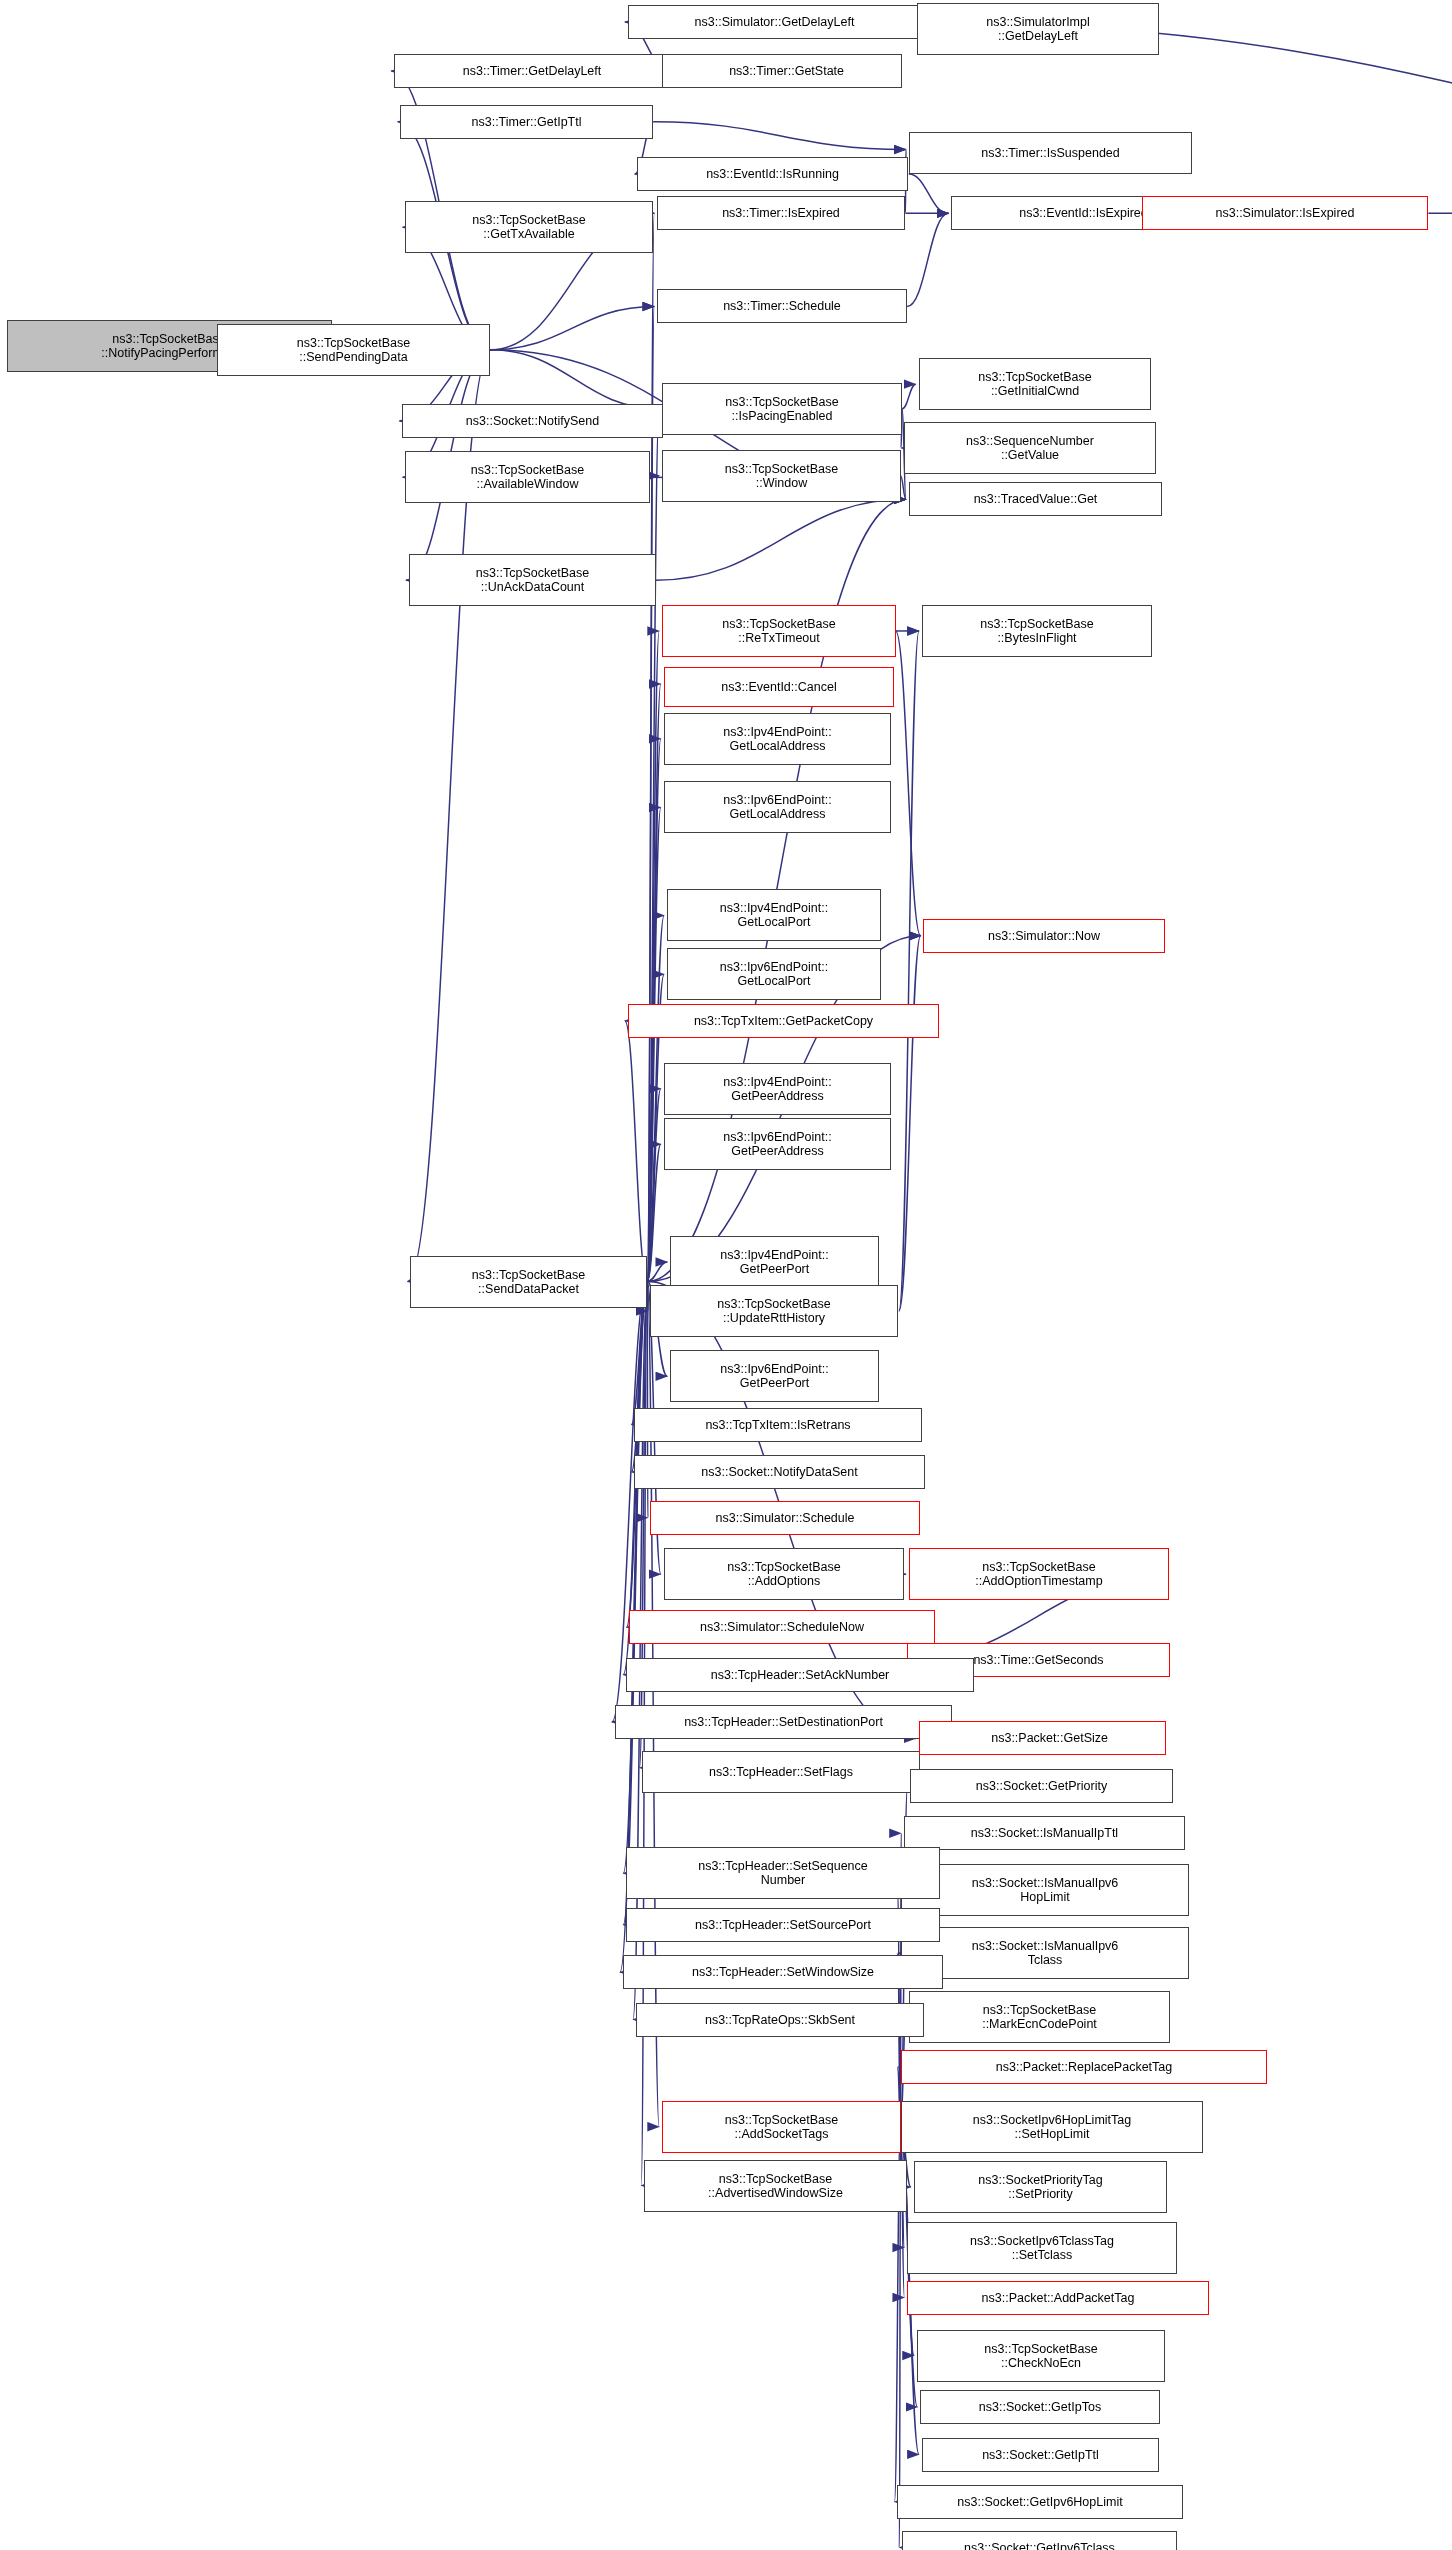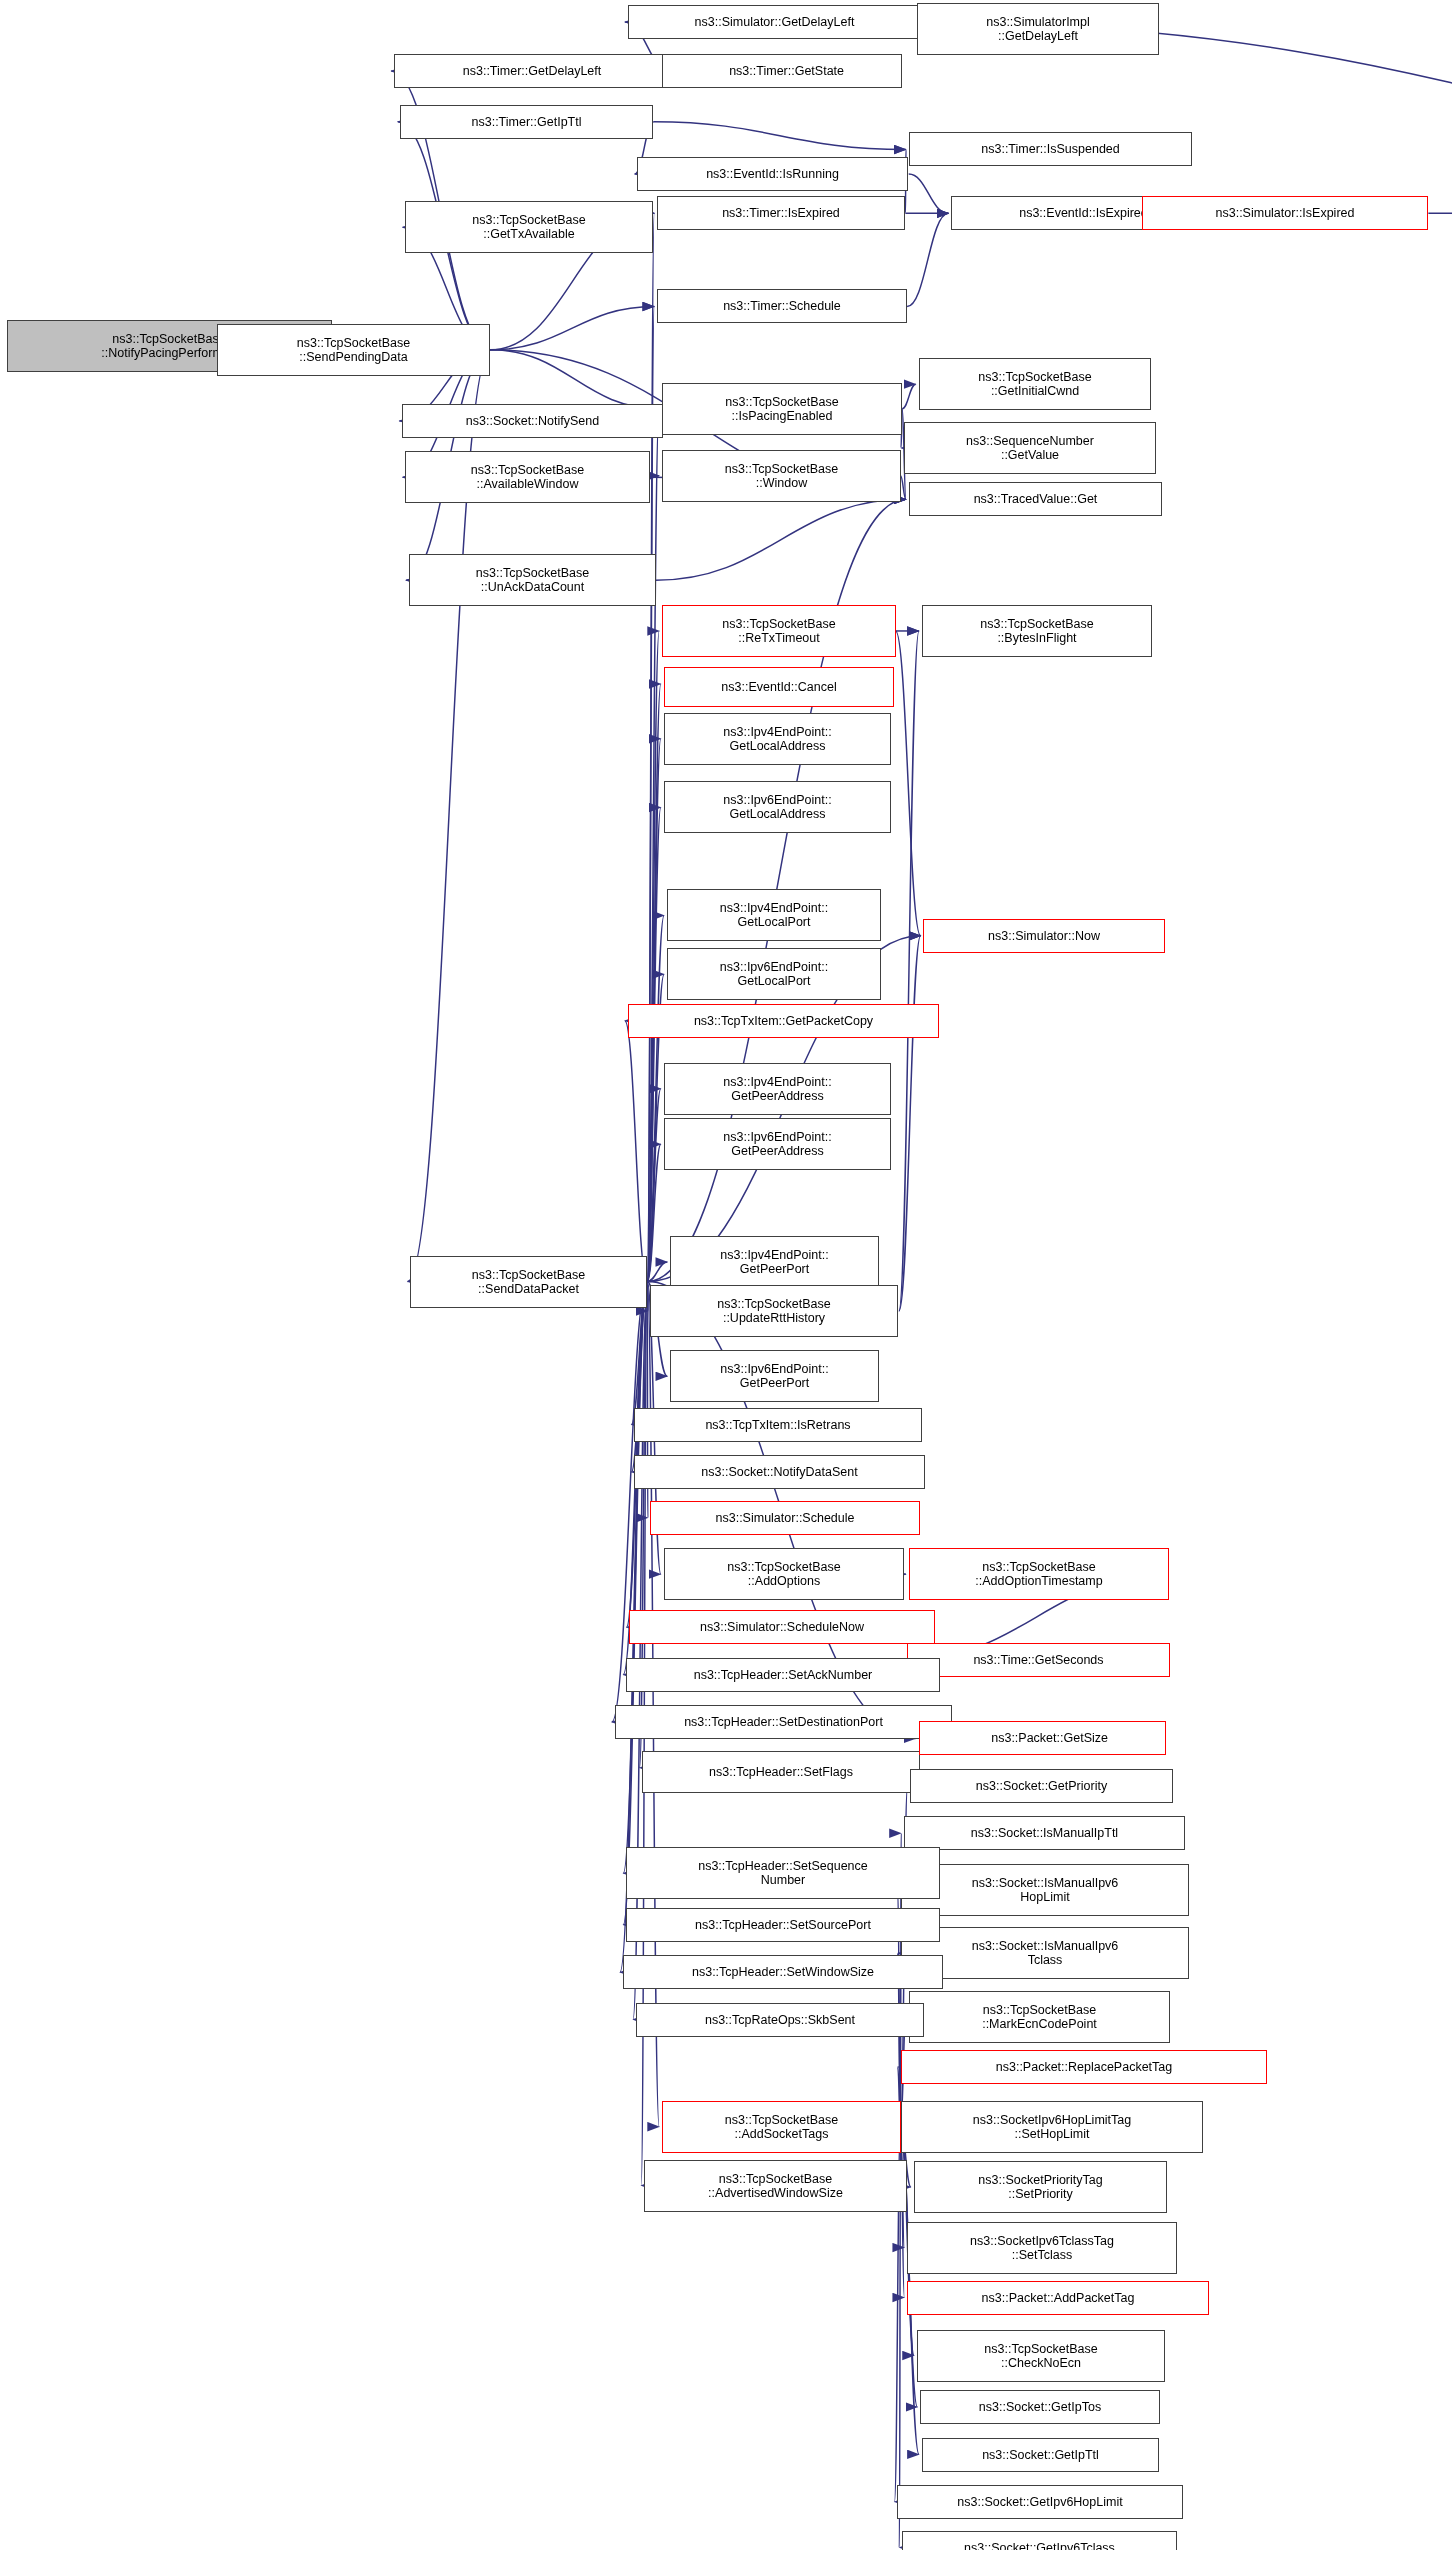--- a/index.html
+++ b/index.html
@@ -152,21 +152,21 @@
 ::NotifyPacingPerformed</div>
       <div class="node" style="left: 217px; top: 324px; width: 273px; height: 52px;">ns3::TcpSocketBase
 ::SendPendingData</div>
       <div class="node" style="left: 394px; top: 54px; width: 276px; height: 34px;">ns3::Timer::GetDelayLeft</div>
       <div class="node" style="left: 628px; top: 4.9px; width: 293px; height: 34px;">ns3::Simulator::GetDelayLeft</div>
       <div class="node" style="left: 917px; top: 3.3px; width: 242px; height: 52px;">ns3::SimulatorImpl
 ::GetDelayLeft</div>
       <div class="node" style="left: 662px; top: 54px; width: 240px; height: 34px; padding-left: 12px;">ns3::Timer::GetState</div>
       <div class="node" style="left: 400px; top: 105px; width: 253px; height: 34px;">ns3::Timer::GetIpTtl</div>
       <div class="node" style="left: 637px; top: 157px; width: 271px; height: 34px;">ns3::EventId::IsRunning</div>
-      <div class="node" style="left: 909px; top: 132px; width: 283px; height: 34px;">ns3::Timer::IsSuspended</div>
+      <div class="node" style="left: 909px; top: 132px; width: 283px; height: 42px;">ns3::Timer::IsSuspended</div>
       <div class="node" style="left: 405px; top: 201px; width: 248px; height: 52px;">ns3::TcpSocketBase
 ::GetTxAvailable</div>
       <div class="node" style="left: 657px; top: 196px; width: 248px; height: 34px;">ns3::Timer::IsExpired</div>
       <div class="node" style="left: 951px; top: 196px; width: 265px; height: 34px;">ns3::EventId::IsExpired</div>
       <div class="node red" style="left: 1142px; top: 196px; width: 286px; height: 34px;">ns3::Simulator::IsExpired</div>
       <div class="node" style="left: 657px; top: 289px; width: 250px; height: 34px;">ns3::Timer::Schedule</div>
       <div class="node" style="left: 402px; top: 404px; width: 261px; height: 34px;">ns3::Socket::NotifySend</div>
       <div class="node" style="left: 662px; top: 383px; width: 240px; height: 52px;">ns3::TcpSocketBase
 ::IsPacingEnabled</div>
       <div class="node" style="left: 919px; top: 358px; width: 232px; height: 52px;">ns3::TcpSocketBase
@@ -209,21 +209,21 @@
 GetPeerPort</div>
       <div class="node" style="left: 634px; top: 1408px; width: 288px; height: 34px;">ns3::TcpTxItem::IsRetrans</div>
       <div class="node" style="left: 634px; top: 1455px; width: 291px; height: 34px;">ns3::Socket::NotifyDataSent</div>
       <div class="node red" style="left: 650px; top: 1501px; width: 270px; height: 34px;">ns3::Simulator::Schedule</div>
       <div class="node" style="left: 664px; top: 1548px; width: 240px; height: 52px;">ns3::TcpSocketBase
 ::AddOptions</div>
       <div class="node red" style="left: 909px; top: 1548px; width: 260px; height: 52px;">ns3::TcpSocketBase
 ::AddOptionTimestamp</div>
       <div class="node red" style="left: 629px; top: 1610px; width: 306px; height: 34px;">ns3::Simulator::ScheduleNow</div>
       <div class="node red" style="left: 907px; top: 1643px; width: 263px; height: 34px;">ns3::Time::GetSeconds</div>
-      <div class="node" style="left: 626px; top: 1658px; width: 314px; height: 34px;">ns3::TcpHeader::SetAckNumber</div>
+      <div class="node" style="left: 626px; top: 1658px; width: 348px; height: 34px;">ns3::TcpHeader::SetAckNumber</div>
       <div class="node" style="left: 615px; top: 1705px; width: 337px; height: 34px;">ns3::TcpHeader::SetDestinationPort</div>
       <div class="node" style="left: 642px; top: 1751px; width: 278px; height: 42px;">ns3::TcpHeader::SetFlags</div>
       <div class="node red" style="left: 919px; top: 1721px; width: 247px; height: 34px; padding-left: 17px;">ns3::Packet::GetSize</div>
       <div class="node" style="left: 910px; top: 1769px; width: 263px; height: 34px;">ns3::Socket::GetPriority</div>
       <div class="node" style="left: 904px; top: 1816px; width: 281px; height: 34px;">ns3::Socket::IsManualIpTtl</div>
       <div class="node" style="left: 901px; top: 1864px; width: 288px; height: 52px;">ns3::Socket::IsManualIpv6
 HopLimit</div>
       <div class="node" style="left: 901px; top: 1927px; width: 288px; height: 52px;">ns3::Socket::IsManualIpv6
 Tclass</div>
       <div class="node" style="left: 626px; top: 1847px; width: 314px; height: 52px; text-align: center;">ns3::TcpHeader::SetSequence

